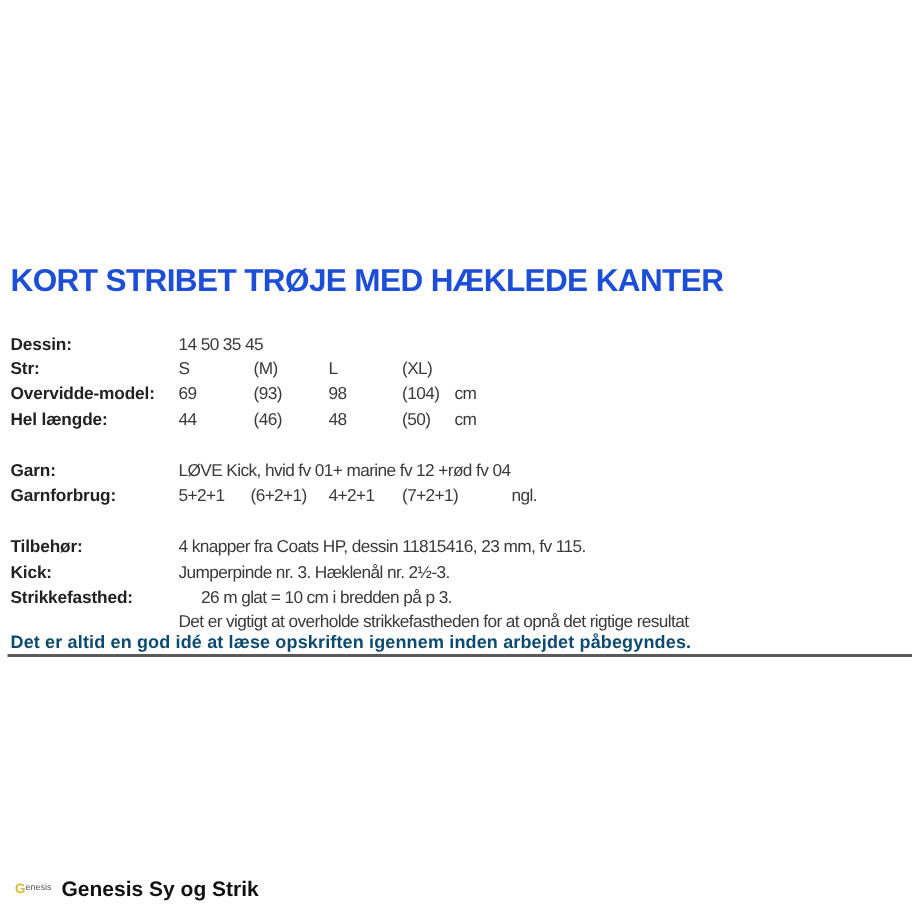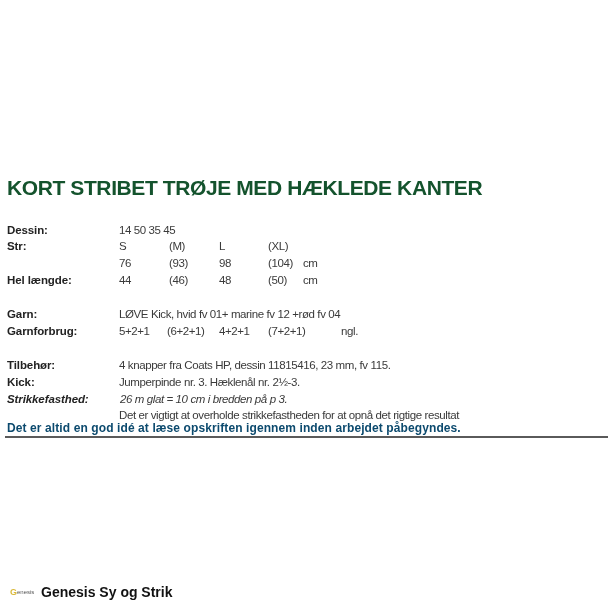--- a/index.html
+++ b/index.html
@@ -15,21 +15,21 @@
       font-family: "Liberation Sans", sans-serif;
       color: #2a2a2a;
     }
     .title {
       position: absolute;
       left: 7px;
       top: 176px;
       font-size: 21px;
       font-weight: bold;
       letter-spacing: -0.4px;
-      color: #14532d;
+      color: #1d4ed8;
       white-space: nowrap;
     }
     .row {
       position: absolute;
       left: 0;
       height: 16px;
       width: 550px;
       font-size: 11.5px;
       line-height: 16px;
       white-space: nowrap;
@@ -104,21 +104,22 @@
 
 <div class="row" style="top:238px;">
   <span class="label">Str:</span>
   <span class="val" style="left:119px;">S</span>
   <span class="val" style="left:169px;">(M)</span>
   <span class="val" style="left:219px;">L</span>
   <span class="val" style="left:268px;">(XL)</span>
 </div>
 
 <div class="row" style="top:255px;">
-  <span class="val" style="left:119px;">76</span>
+  <span class="label">Overvidde-model:</span>
+  <span class="val" style="left:119px;">69</span>
   <span class="val" style="left:169px;">(93)</span>
   <span class="val" style="left:219px;">98</span>
   <span class="val" style="left:268px;">(104)</span>
   <span class="val" style="left:303px;">cm</span>
 </div>
 
 <div class="row" style="top:272px;">
   <span class="label">Hel længde:</span>
   <span class="val" style="left:119px;">44</span>
   <span class="val" style="left:169px;">(46)</span>
@@ -144,23 +145,23 @@
 <div class="row" style="top:357px;">
   <span class="label">Tilbehør:</span>
   <span class="val" style="left:119px;">4 knapper fra Coats HP, dessin 11815416, 23 mm, fv 115.</span>
 </div>
 
 <div class="row" style="top:374px;">
   <span class="label">Kick:</span>
   <span class="val" style="left:119px;">Jumperpinde nr. 3. Hæklenål nr. 2½-3.</span>
 </div>
 
-<div class="row" style="top:391px;font-style:italic;">
+<div class="row" style="top:391px;">
   <span class="label">Strikkefasthed:</span>
-  <span class="val" style="left:120px;">26 m glat = 10 cm i bredden på p 3.</span>
+  <span class="val" style="left:134px;">26 m glat = 10 cm i bredden på p 3.</span>
 </div>
 <div class="row" style="top:407px;">
   <span class="val" style="left:119px;">Det er vigtigt at overholde strikkefastheden for at opnå det rigtige resultat</span>
 </div>
 
 <div class="note">Det er altid en god idé at læse opskriften igennem inden arbejdet påbegyndes.</div>
 <div class="rule"></div>
 
 <div class="footer">
   <span class="logo">

